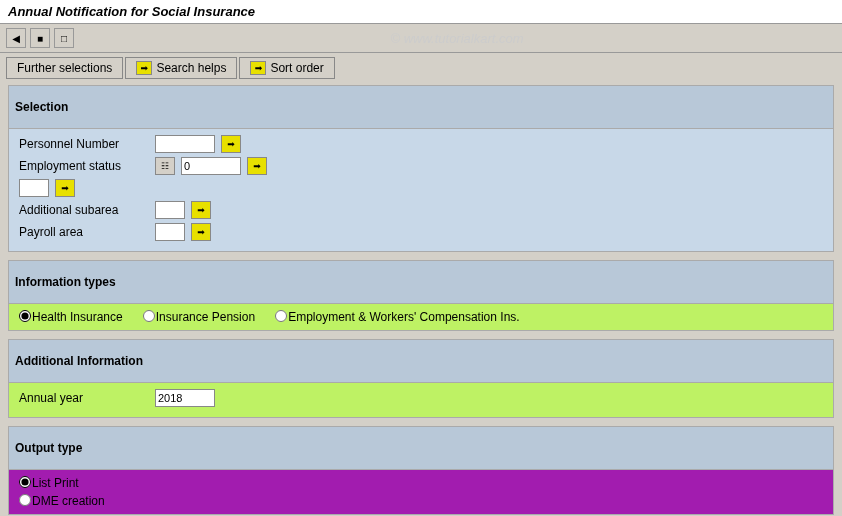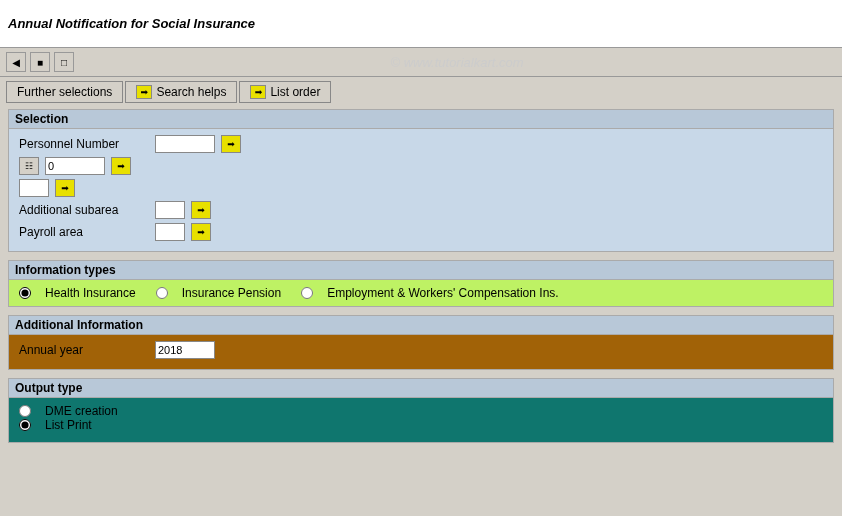--- a/index.html
+++ b/index.html
@@ -5,21 +5,21 @@
     * { box-sizing: border-box; margin: 0; padding: 0; }
     body {
       font-family: Arial, sans-serif;
       font-size: 12px;
       background: #d4d0c8;
       width: 842px;
       min-height: 516px;
     }
     .title-bar {
       background: #fff;
-      padding: 16px 8px;
+      padding: 4px 8px;
       font-weight: bold;
       font-style: italic;
       font-size: 13px;
       border-bottom: 1px solid #999;
     }
     .toolbar {
       background: #d4d0c8;
       padding: 4px 6px;
       display: flex;
       align-items: center;
@@ -75,21 +75,21 @@
       padding: 6px 8px;
       background: #d4d0c8;
     }
     .section {
       background: #c8d8e8;
       border: 1px solid #aaa;
       margin-bottom: 8px;
     }
     .section-header {
       background: #b8c8d8;
-      padding: 2px 6px;
+      padding: 14px 6px;
       font-weight: bold;
       font-size: 12px;
       border-bottom: 1px solid #aaa;
     }
     .section-body {
       padding: 6px 10px;
     }
     .field-row {
       display: flex;
       align-items: center;
@@ -138,36 +138,35 @@
       margin-bottom: 8px;
     }
     .radio-row {
       display: flex;
       align-items: center;
       gap: 20px;
       padding: 6px 10px;
     }
     .radio-item {
       display: flex;
-      align-items: center;
-      gap: 14px;
+      gap: 1px;
       cursor: pointer;
     }
     .radio-input {
       width: 12px;
       height: 12px;
       accent-color: #000;
     }
     .additional-section {
-      background: #a16207;
+      background: #bef264;
       border: 1px solid #aaa;
       margin-bottom: 8px;
     }
     .output-section {
-      background: #0f766e;
+      background: #a21caf;
       border: 1px solid #aaa;
       margin-bottom: 16px;
     }
   </style>
 </head>
 <body>
 
 <div class="title-bar">
   <span>Annual Notification for Social Insurance</span>
 </div>
@@ -182,37 +181,38 @@
 <div class="tabs-bar">
   <div class="tab-btn">
     <span>Further selections</span>
   </div>
   <div class="tab-btn">
     <span class="tab-arrow">➡</span>
     <span>Search helps</span>
   </div>
   <div class="tab-btn">
     <span class="tab-arrow">➡</span>
-    <span>List order</span>
+    <span>Sort order</span>
   </div>
 </div>
 
 <div class="main-content">
 
   <div class="section">
     <div class="section-header">Selection</div>
     <div class="section-body">
 
       <div class="field-row">
         <span class="field-label">Personnel Number</span>
         <input class="field-input field-input-sm" type="text" value="" style="">
         <div class="arrow-btn">➡</div>
       </div>
 
       <div class="field-row">
+        <span class="field-label">Employment status</span>
         <div class="multi-btn">☷</div>
         <input class="field-input field-input-sm" type="text" value="0" style="">
         <div class="arrow-btn">➡</div>
       </div>
 
       <div class="field-row">
         <input class="field-input field-input-xs" type="text" value="" style="">
         <div class="arrow-btn">➡</div>
       </div>
 
@@ -259,26 +259,26 @@
       </div>
 
 
     </div>
   </div>
 
   <div class="output-section">
     <div class="section-header">Output type</div>
     <div class="section-body">
 
+      <label class="radio-item" style="margin-bottom:4px; display:flex;">
+        <input class="radio-input" type="radio" name="output-type" checked="" style="">
+        <span>List Print</span>
+      </label>
+
       <label class="radio-item" style="display:flex;">
         <input class="radio-input" type="radio" name="output-type" style="">
         <span>DME creation</span>
       </label>
 
-      <label class="radio-item" style="margin-bottom:4px; display:flex;">
-        <input class="radio-input" type="radio" name="output-type" checked="" style="">
-        <span>List Print</span>
-      </label>
-
     </div>
   </div>
 
 </div>
 
 </body></html>

